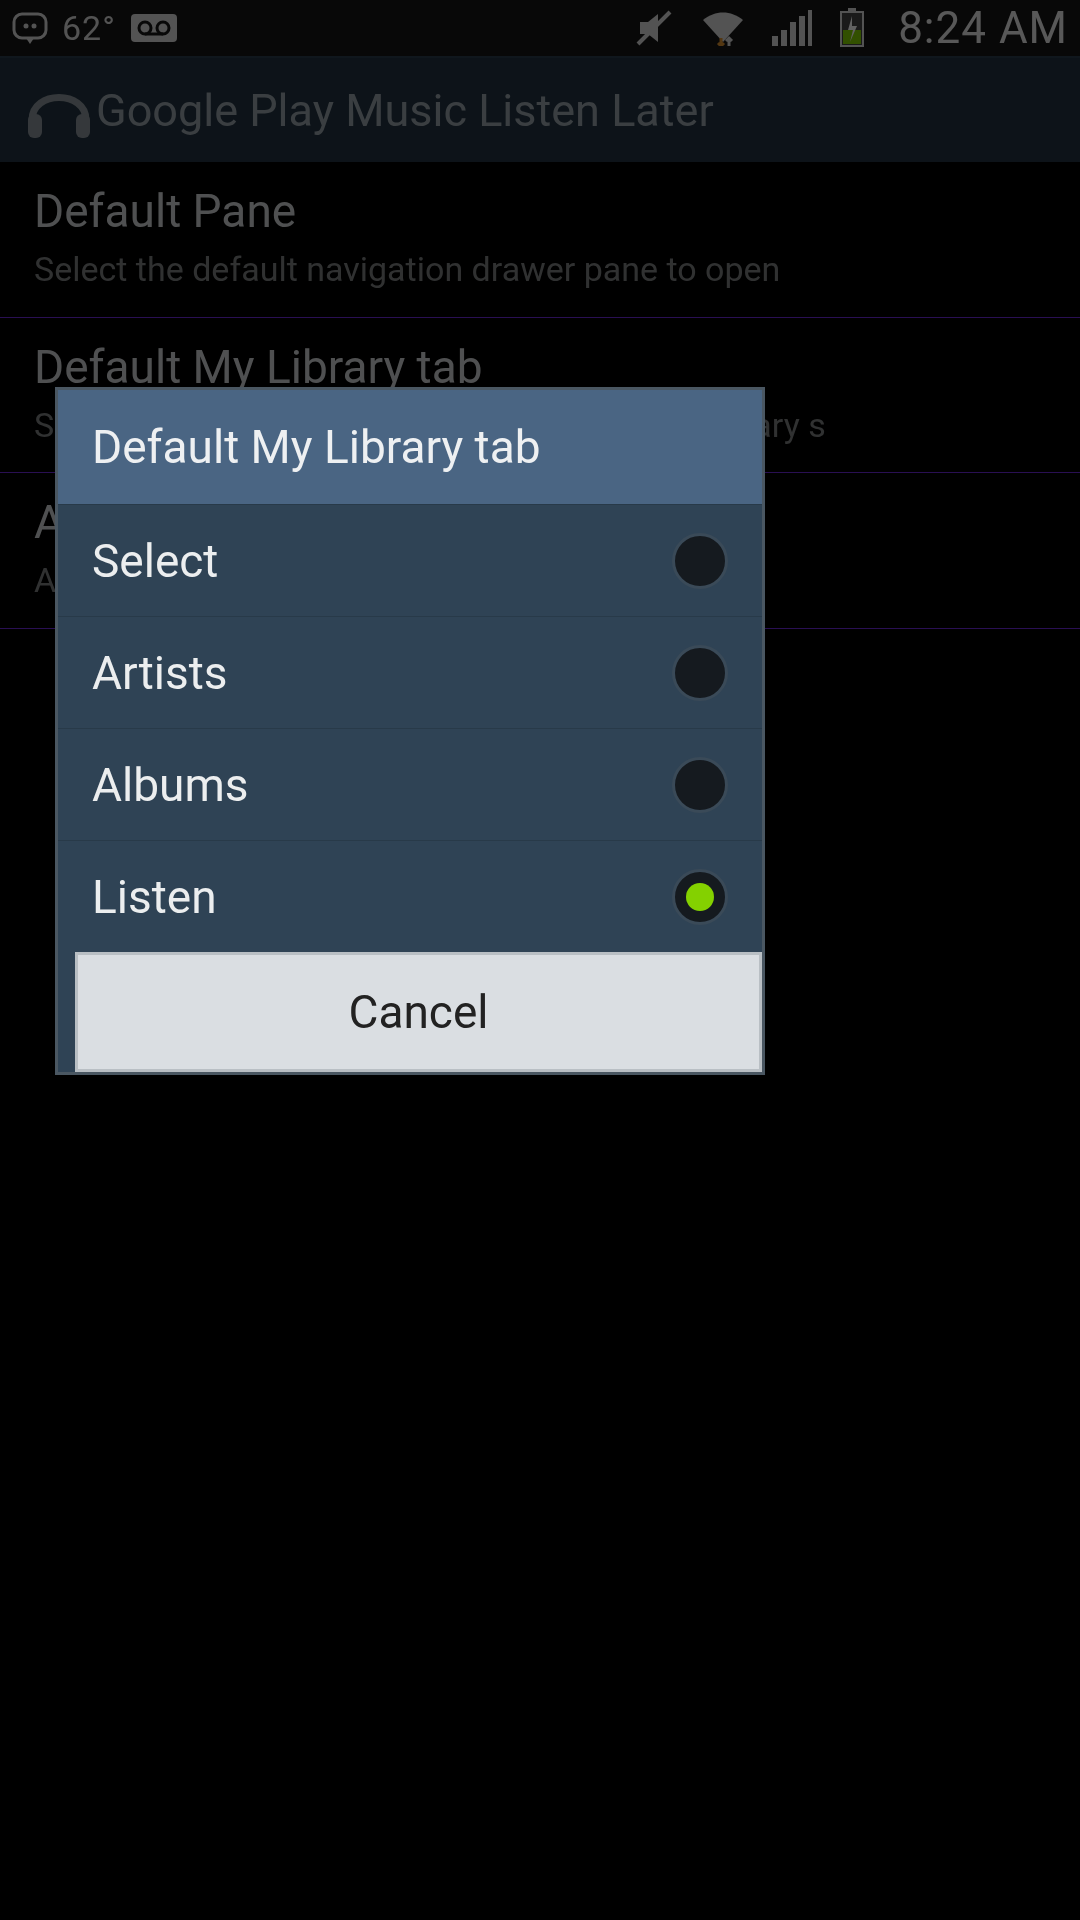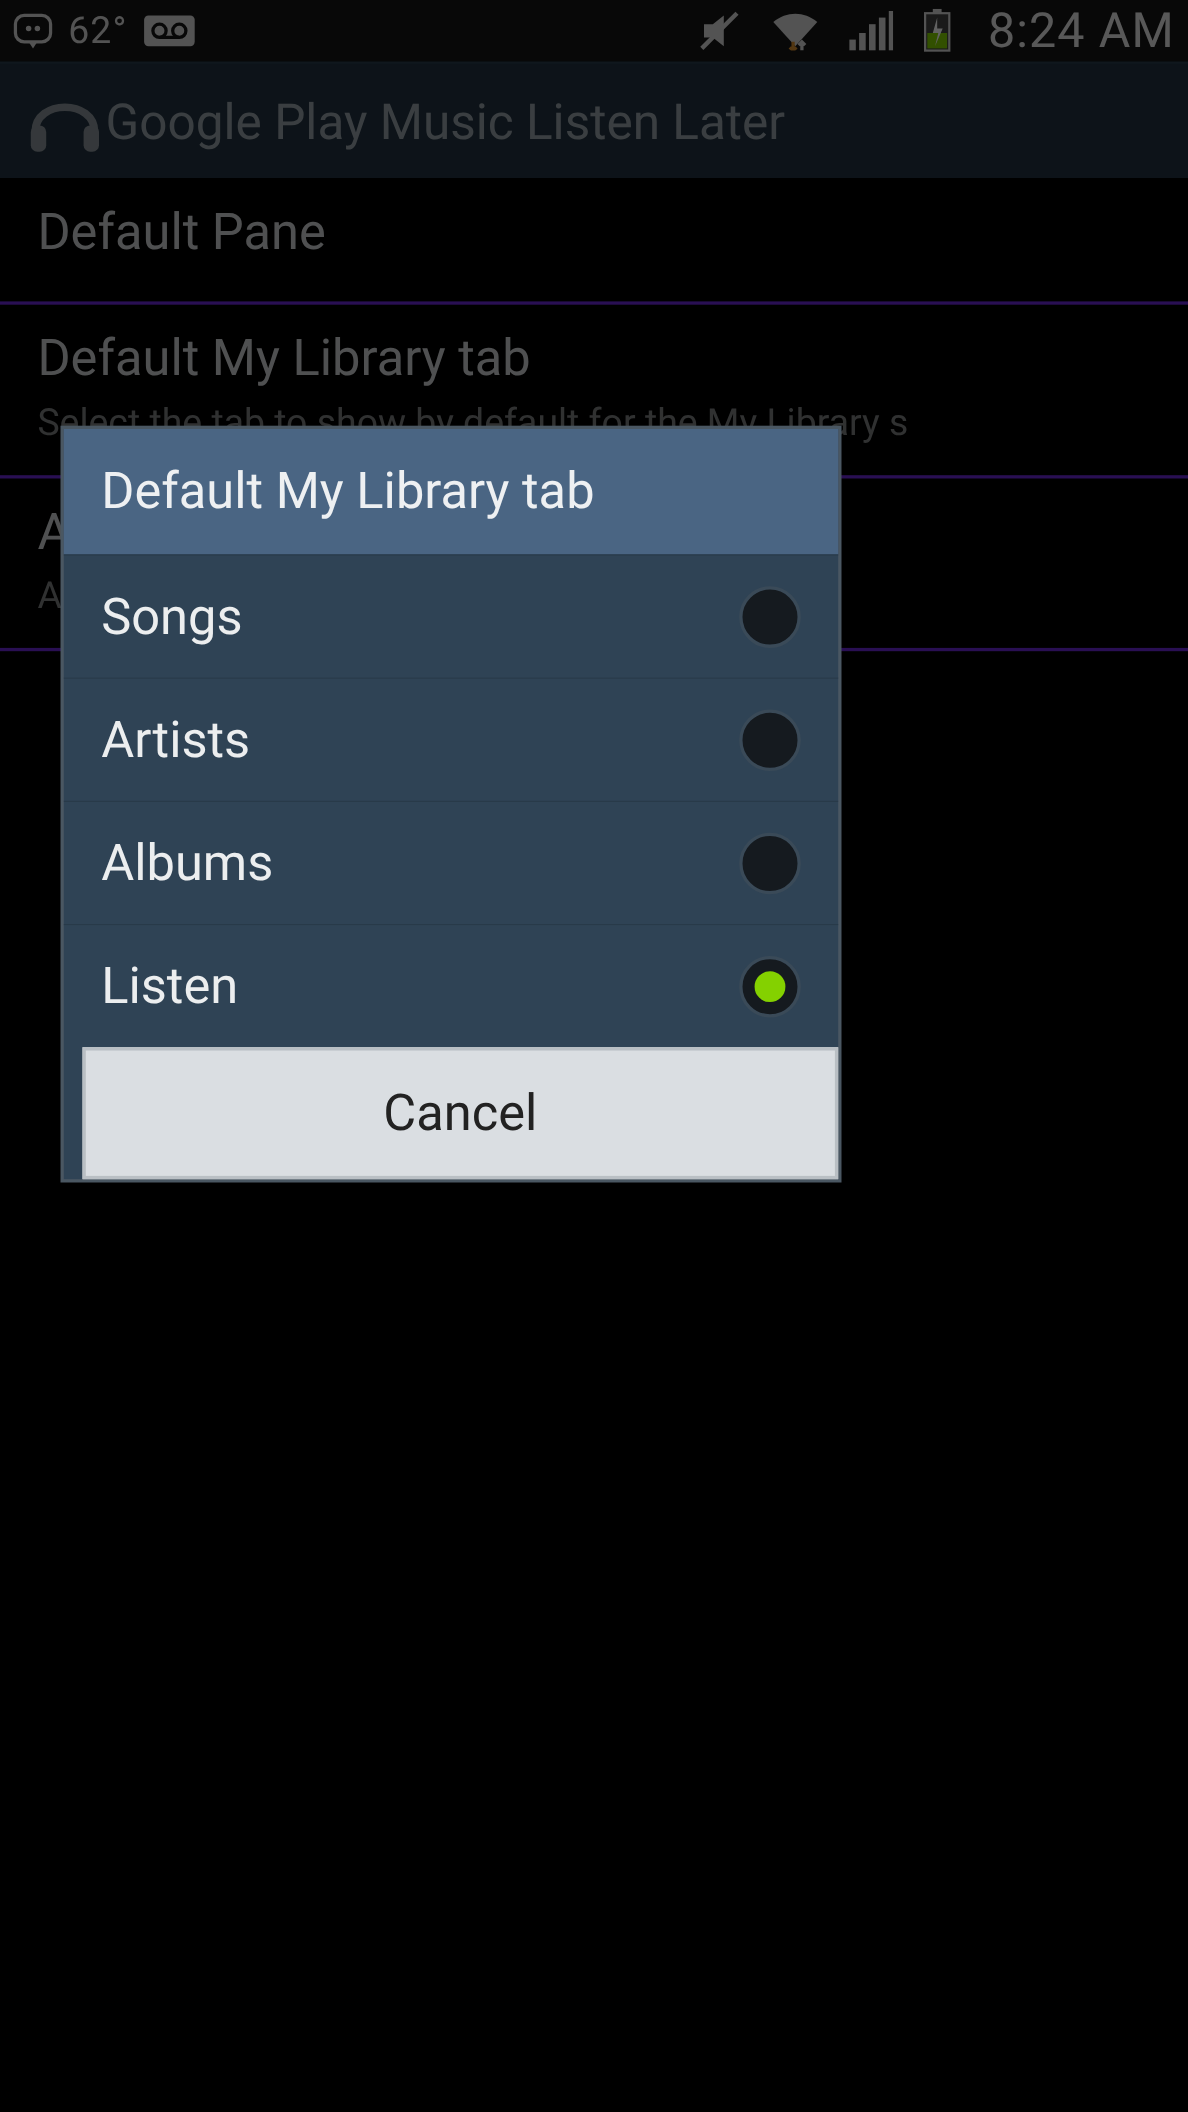--- a/index.html
+++ b/index.html
@@ -43,21 +43,21 @@
     font-size: 45px;
     font-weight: 400;
   }
 
   
   .settings {
     background: #000;
   }
   .setting-item {
     padding: 22px 34px 26px;
-    border-bottom: 3px solid #6d28d9;
+    border-bottom: 1px solid #6d28d9;
   }
   .setting-item .st-title {
     color: #d0d2d4;
     font-size: 46px;
     margin-bottom: 10px;
   }
   .setting-item .st-desc {
     color: #7e8082;
     font-size: 34px;
     line-height: 1.25;
@@ -192,38 +192,39 @@
       <rect x="6" y="38" width="14" height="24" rx="6" fill="#8b949b"></rect>
       <rect x="54" y="38" width="14" height="24" rx="6" fill="#8b949b"></rect>
     </svg>
   </span>
   <span class="title">Google Play Music Listen Later</span>
 </div>
 
 <div class="settings">
   <div class="setting-item">
     <div class="st-title">Default Pane</div>
+    <div class="st-desc">Select the default navigation drawer pane to open</div>
   </div>
   <div class="setting-item">
     <div class="st-title">Default My Library tab</div>
     <div class="st-desc">Select the tab to show by default for the My Library s</div>
   </div>
   <div class="setting-item">
     <div class="st-title">A</div>
     <div class="st-desc">A</div>
   </div>
 </div>
 
 <div class="scrim"></div>
 
 <div class="dialog">
   <div class="dialog-header">Default My Library tab</div>
 
   <div class="dialog-option">
-    <span class="opt-label">Songs</span>
+    <span class="opt-label">Select</span>
     <span class="radio"></span>
   </div>
   <div class="dialog-option">
     <span class="opt-label">Artists</span>
     <span class="radio"></span>
   </div>
   <div class="dialog-option">
     <span class="opt-label">Albums</span>
     <span class="radio"></span>
   </div>

